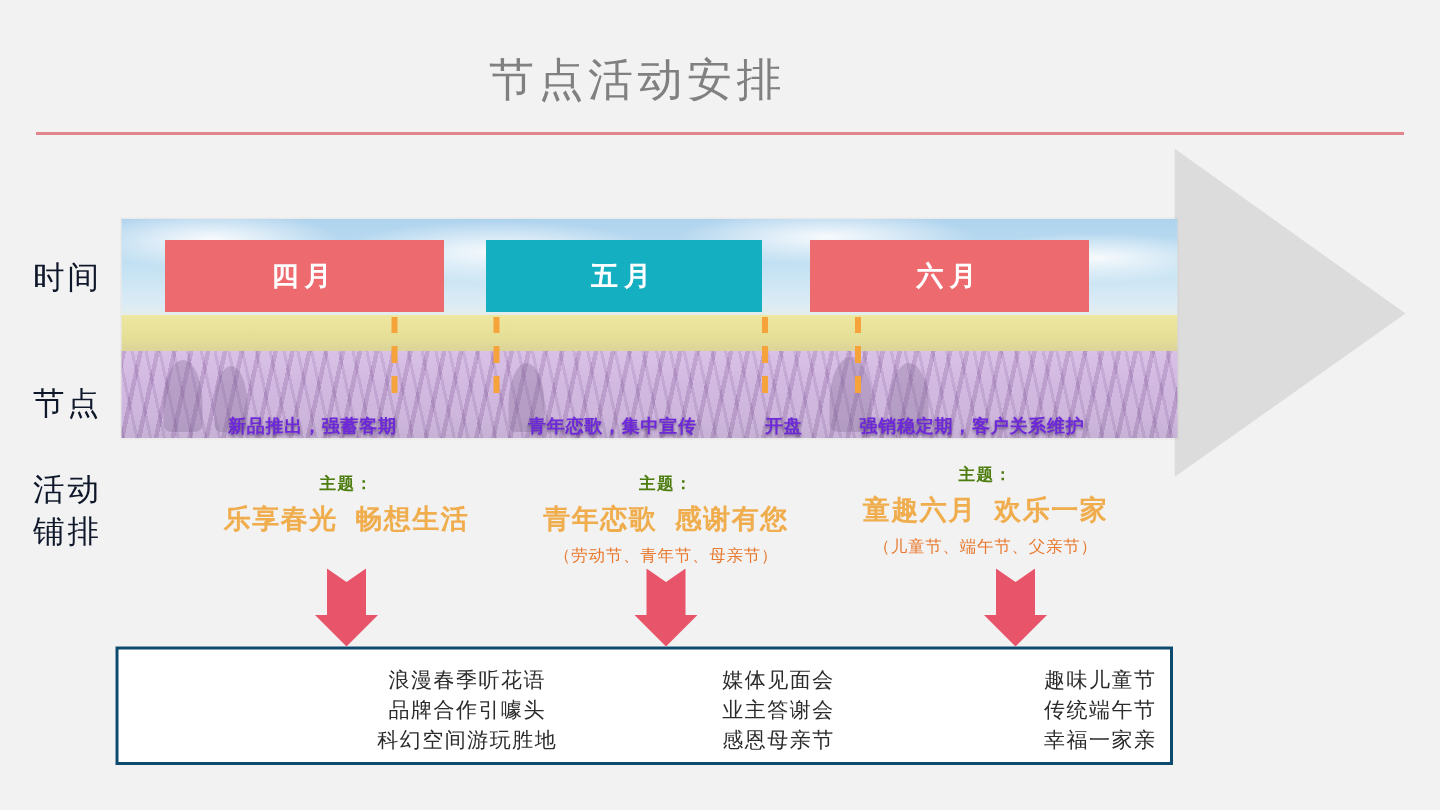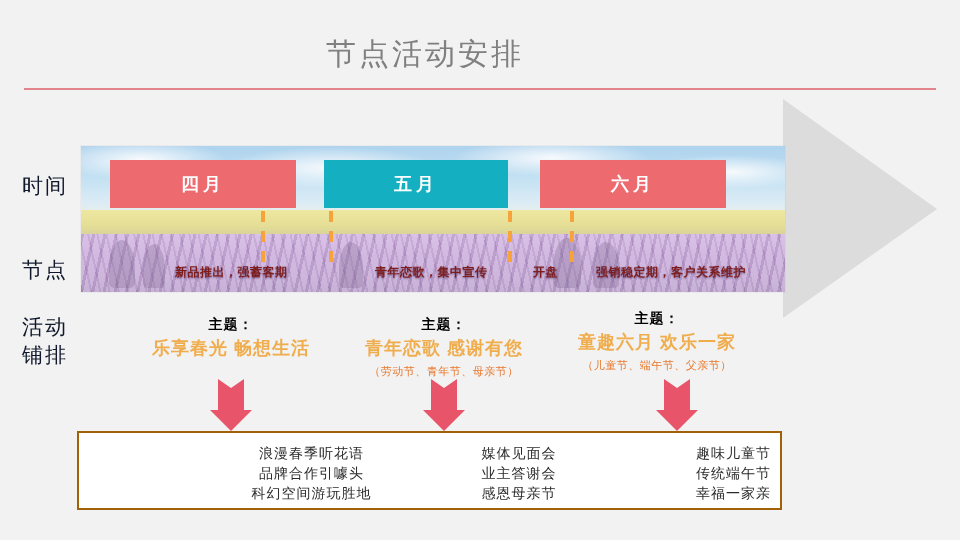--- a/index.html
+++ b/index.html
@@ -125,52 +125,53 @@
     position: absolute;
     top: 211px;
     width: 4px; height: 53px;
     background: repeating-linear-gradient(to bottom,
       #f5a33a 0px, #f5a33a 11px, rgba(0,0,0,0) 11px, rgba(0,0,0,0) 20px);
   }
 
   
   .node-cap {
     position: absolute;
-    top: 264px;
-    color: #7f1d1d;
+    top: 276px;
+    color: #6d28d9;
     font-size: 12px;
     font-weight: bold;
     letter-spacing: 0.5px;
     white-space: nowrap;
     text-shadow: 0 1px 2px rgba(60,35,80,0.55);
-    margin-left: 23px;
   }
 
   
   .theme {
     position: absolute;
     width: 240px;
     text-align: center;
   }
   #theme-0 { left: 111px; top: 313px; }
   #theme-1 { left: 324px; top: 313px; }
   #theme-2 { left: 537px; top: 307px; }
   .theme-head {
-    color: #000000;
-    font-size: 14px;
+    color: #4d7c0f;
+    font-size: 11px;
     font-weight: bold;
     line-height: 22px;
     letter-spacing: 1px;
+    font-family: Liberation Mono, monospace;
   }
   .theme-main {
     color: #f0ad4e;
     font-size: 18px;
     font-weight: bold;
     line-height: 26px;
     letter-spacing: 1px;
+    font-family: Liberation Mono, monospace;
   }
   .theme-sub {
     color: #e8792e;
     font-size: 11px;
     line-height: 20px;
     letter-spacing: 0.5px;
   }
 
   
   .down-arrow {
@@ -182,21 +183,21 @@
   #arrow-1 { left: 423px; }
   #arrow-2 { left: 656px; }
   .down-arrow svg { display: block; }
 
   
   .bottom-panel {
     position: absolute;
     left: 77px; top: 431px;
     width: 705px; height: 79px;
     background: #ffffff;
-    border: 2px solid #a16207;
+    border: 2px solid #0c4a6e;
     box-sizing: border-box;
   }
   .bcol {
     position: absolute;
     top: 10px;
     text-align: center;
     color: #2b2b2b;
     font-size: 14px;
     line-height: 20px;
     letter-spacing: 1px;

